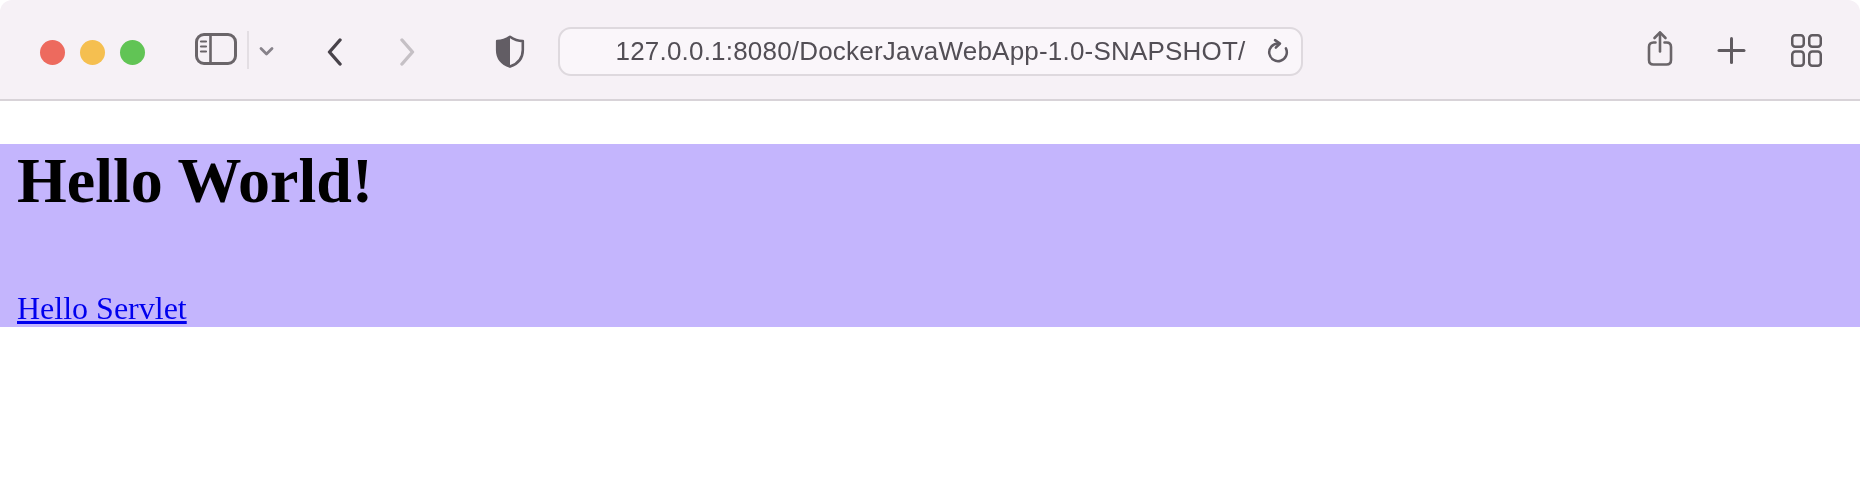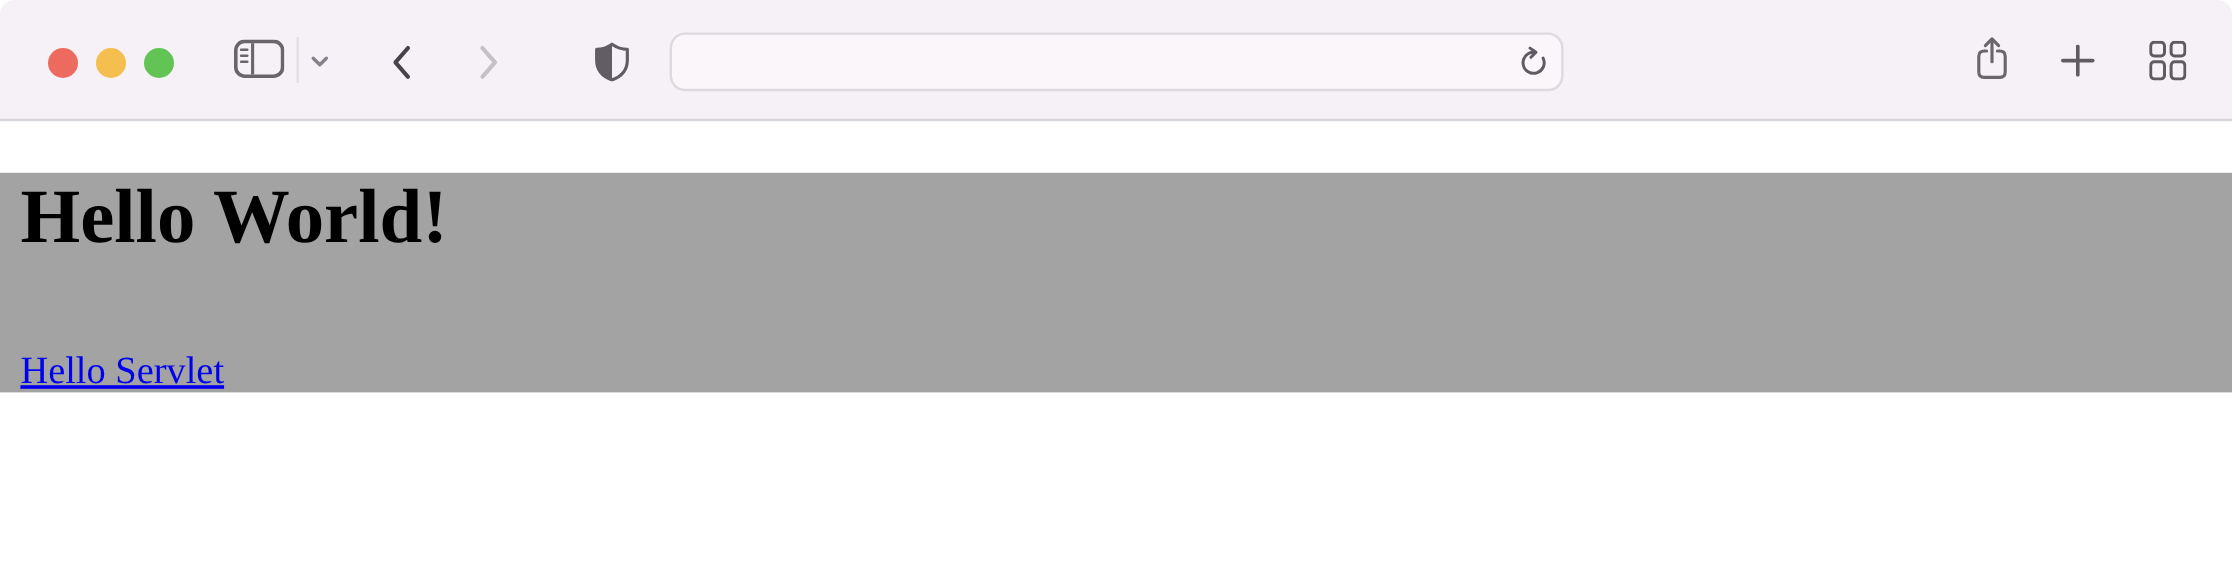--- a/index.html
+++ b/index.html
@@ -59,21 +59,21 @@
     letter-spacing:0.2px;
     white-space:nowrap;
   }
   .reload-btn{
     position:absolute;right:9px;top:50%;
     transform:translateY(-50%);
     background:none;border:none;padding:0;
     display:flex;align-items:center;justify-content:center;
   }
   .content{
-    background:#a3a3a3;
+    background:#c4b5fd;
     padding-left:17px;
   }
   .content h1{
     margin-top:43px;
     font-family:"Liberation Serif", serif;
     font-size:64px;
     font-weight:700;
     color:#000000;
     letter-spacing:0;
   }
@@ -146,20 +146,21 @@
                 <rect x="0" y="0" width="15" height="33"></rect>
               </clipPath>
             </defs>
           <path d="M15 1.8 C11 4.6 6.5 6.1 2.2 6.1 V15 C2.2 23.6 7.6 29 15 31.6 C22.4 29 27.8 23.6 27.8 15 V6.1 C23.5 6.1 19 4.6 15 1.8 Z" fill="none" stroke="#625d64" stroke-width="2.6" stroke-linejoin="round"></path>
           <path d="M15 1.8 C11 4.6 6.5 6.1 2.2 6.1 V15 C2.2 23.6 7.6 29 15 31.6 C22.4 29 27.8 23.6 27.8 15 V6.1 C23.5 6.1 19 4.6 15 1.8 Z" fill="#625d64" clip-path="url(#lefthalf)"></path>
         </svg>
       </span>
     </button>
 
     <div class="urlfield">
+      <span class="urltext">127.0.0.1:8080/DockerJavaWebApp-1.0-SNAPSHOT/</span>
       <button class="reload-btn">
         <span>
           <svg width="27" height="27" viewBox="0 0 27 27">
             <path d="M13 5 A 8.8 8.8 0 1 0 20.9 9.9" fill="none" stroke="#605b63" stroke-width="2.5" stroke-linecap="round"></path>
             <polyline points="10,1.6 15,5 10.8,9.2" fill="none" stroke="#605b63" stroke-width="2.5" stroke-linecap="round" stroke-linejoin="round"></polyline>
           </svg>
         </span>
       </button>
     </div>
 

